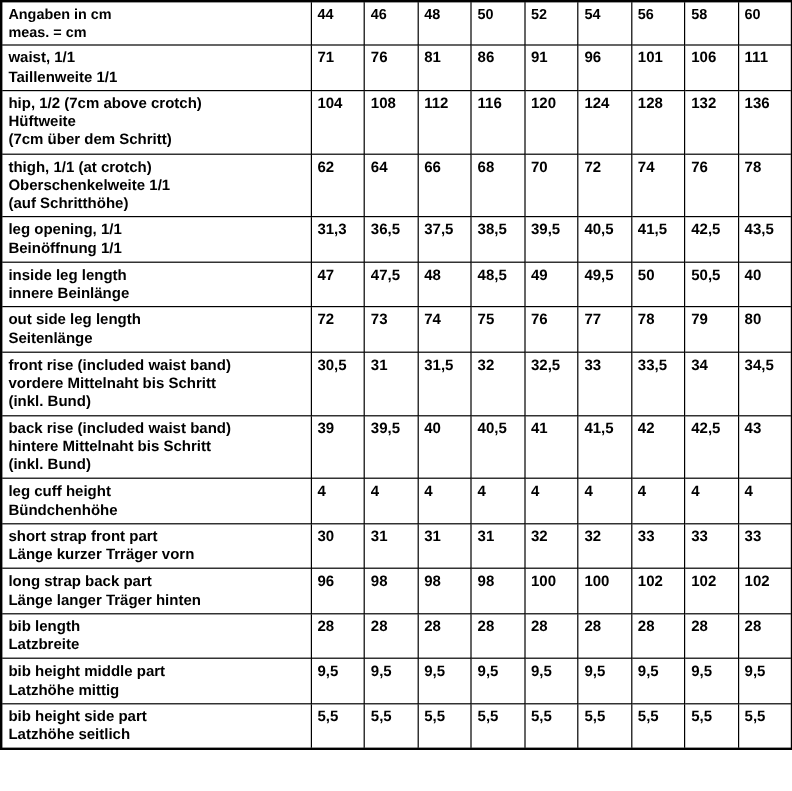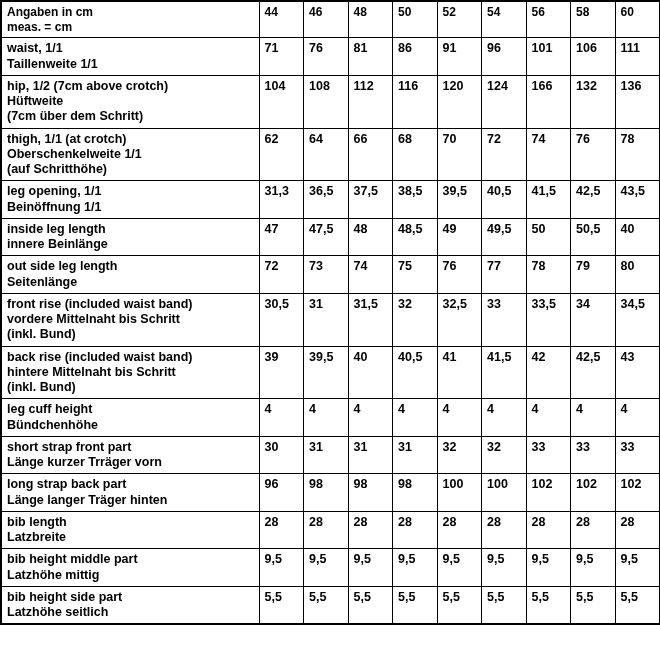--- a/index.html
+++ b/index.html
@@ -96,21 +96,21 @@
     <tr>
       <td class="label-cell">hip, 1/2 (7cm above crotch)
 Hüftweite
 (7cm über dem Schritt)</td>
       <td class="val-cell">104</td>
       <td class="val-cell">108</td>
       <td class="val-cell">112</td>
       <td class="val-cell">116</td>
       <td class="val-cell">120</td>
       <td class="val-cell">124</td>
-      <td class="val-cell">166</td>
+      <td class="val-cell">128</td>
       <td class="val-cell">132</td>
       <td class="val-cell">136</td>
     </tr>
     <tr>
       <td class="label-cell">thigh, 1/1 (at crotch)
 Oberschenkelweite 1/1
 (auf Schritthöhe)</td>
       <td class="val-cell">62</td>
       <td class="val-cell">64</td>
       <td class="val-cell">66</td>

